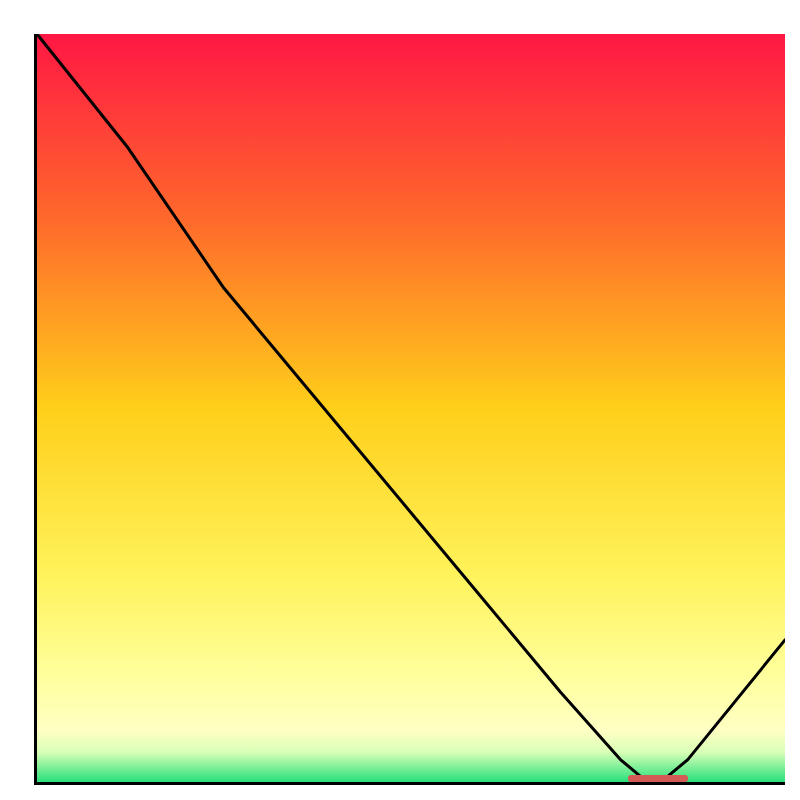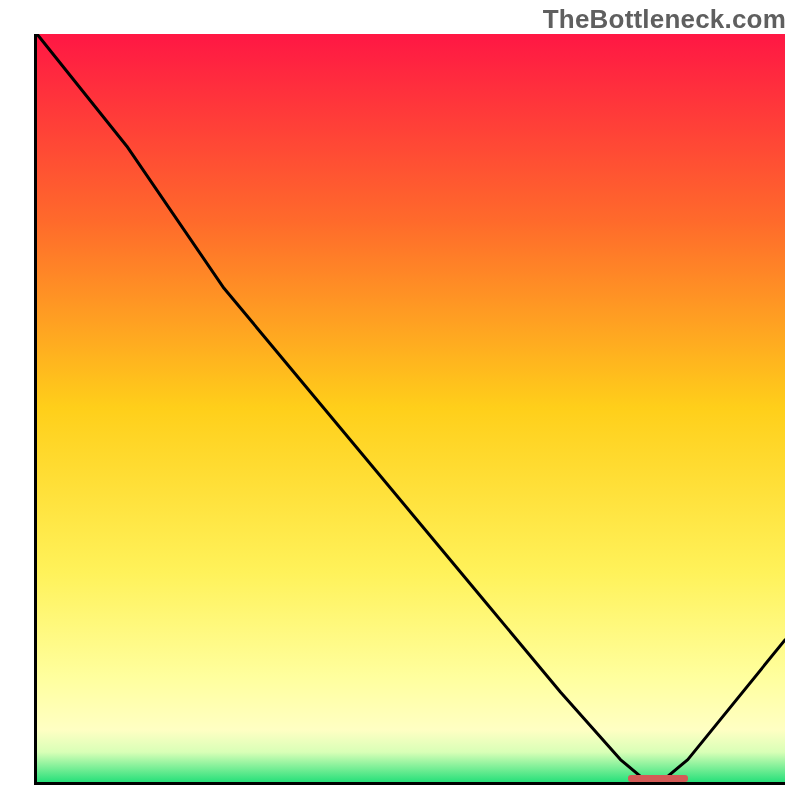--- a/index.html
+++ b/index.html
@@ -56,21 +56,20 @@
     position: absolute;
     height: 7px;
     border-radius: 3px;
     background: #d45a56;
   }
 </style>
 </head>
 <body>
 
 <div class="stage">
-  <div class="watermark">TheBottleneck.com</div>
 
   <div class="plot">
     <div class="plot-inner" id="plot-inner" style="background: linear-gradient(rgb(255, 23, 68) 0%, rgb(255, 106, 43) 25%, rgb(255, 207, 26) 50%, rgb(255, 242, 90) 72%, rgb(255, 255, 158) 86%, rgb(255, 255, 195) 93%, rgb(217, 255, 183) 96%, rgb(39, 224, 122) 100%);">
 
     <svg class="curve" viewBox="0 0 748 748">
           <path d="M0.0 0.0 L89.8 112.2 L187.0 254.3 L224.4 299.2 L299.2 389.0 L374.0 478.7 L448.8 568.5 L523.6 658.2 L583.4 725.6 L605.9 744.3 L628.3 744.3 L650.8 725.6 L748.0 605.9" fill="none" stroke="#000000" stroke-width="3" stroke-linejoin="round" stroke-linecap="round"></path>
         </svg>
         <div class="marker" style="left: 590.92px; width: 59.84px; top: 741.26px; background: rgb(212, 90, 86);"></div>
       </div>
   </div>

